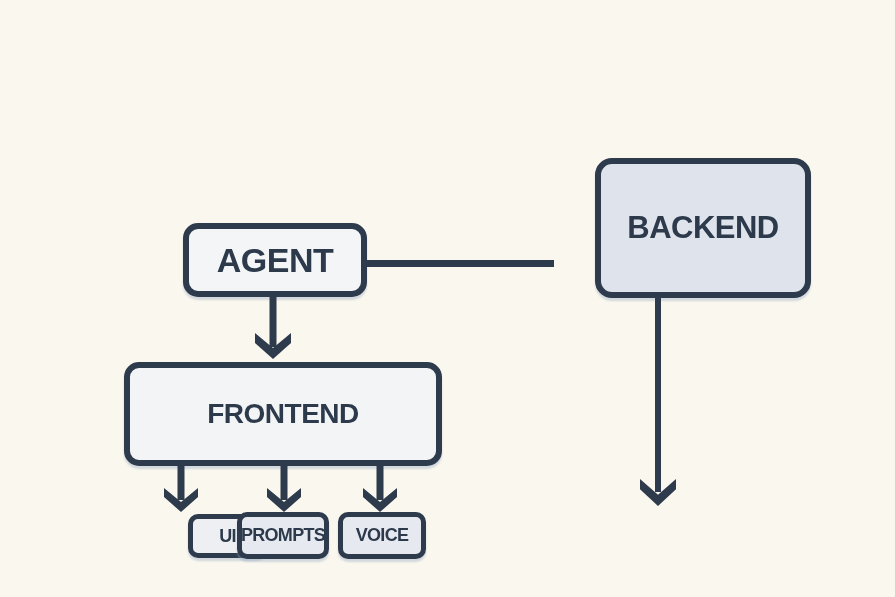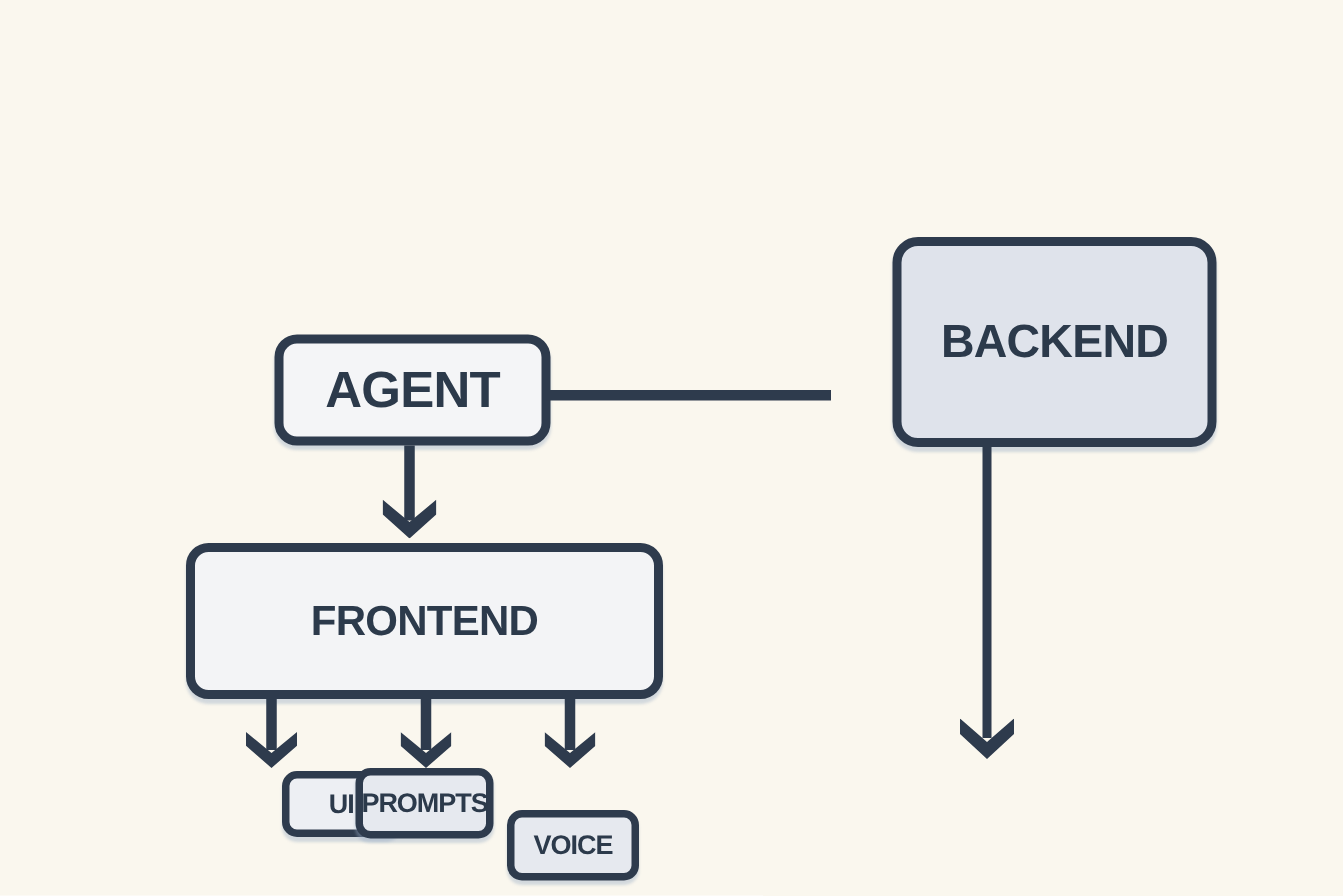--- a/index.html
+++ b/index.html
@@ -109,21 +109,21 @@
   </div>
 
   <div class="node node-small node-ui" style="background: rgb(237, 239, 243);">
     <span>UI</span>
   </div>
 
   <div class="node node-small node-prompts" style="background: rgb(230, 233, 239);">
     <span>PROMPTS</span>
   </div>
 
-  <div class="node node-small node-voice" style="background: rgb(230, 233, 239); margin-top: 28px;">
+  <div class="node node-small node-voice" style="background: rgb(230, 233, 239);">
     <span>VOICE</span>
   </div>
 
   <div class="connector-h"></div>
 
   <div class="arrow arrow-agent-frontend">
     <div class="shaft"></div>
     <div class="head"></div>
   </div>
 

